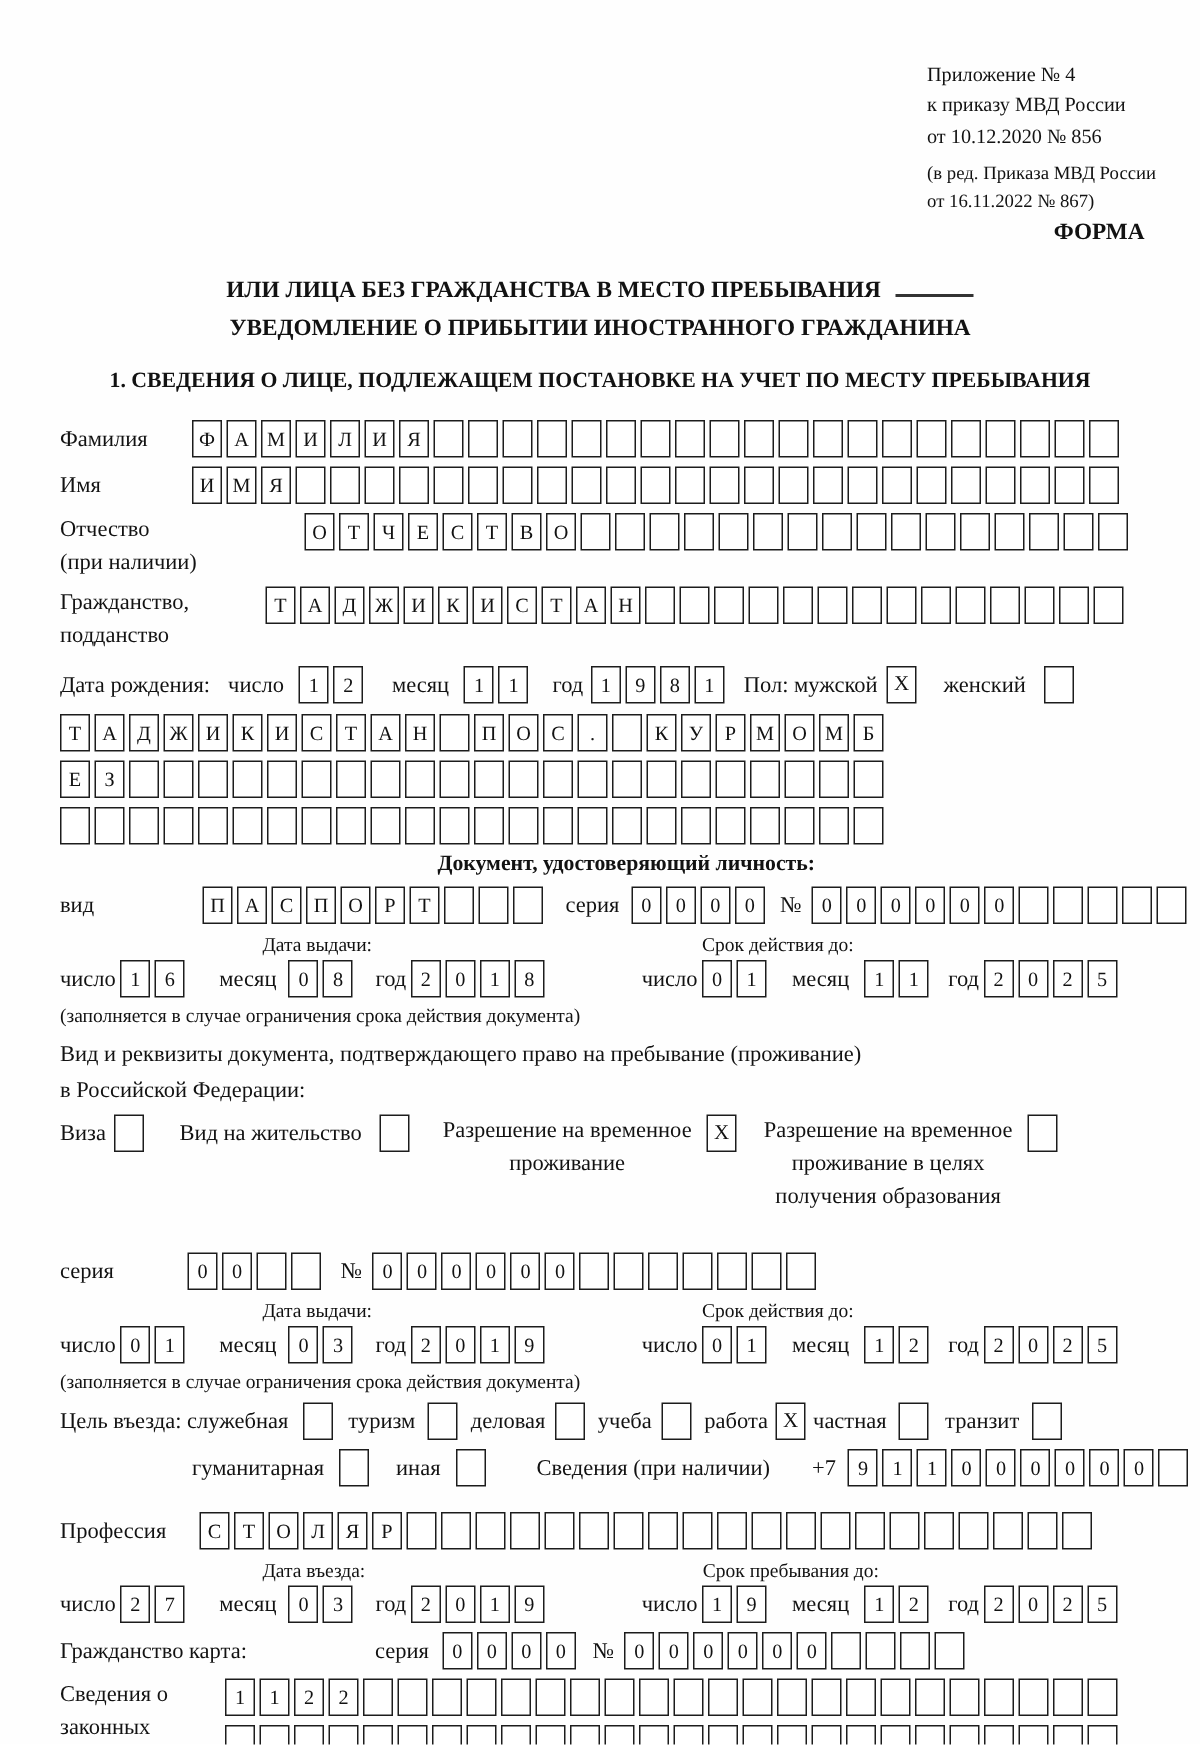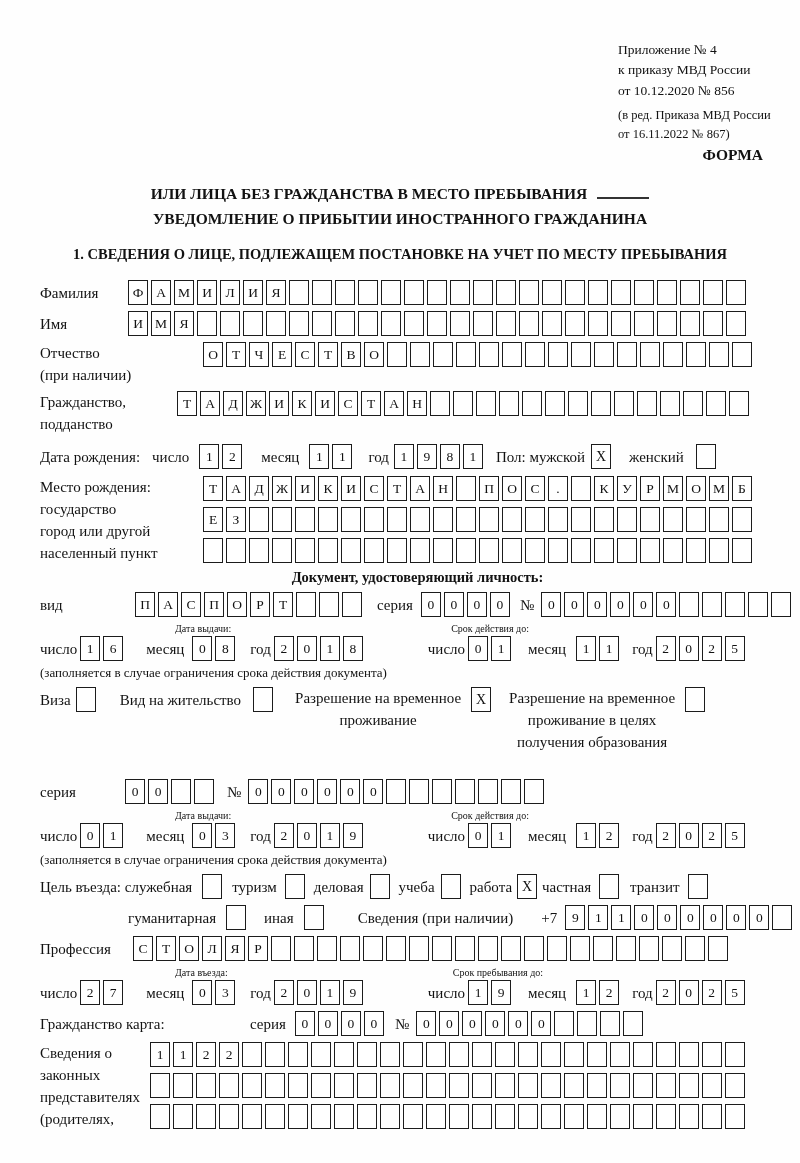--- a/index.html
+++ b/index.html
@@ -41,21 +41,21 @@
   }
   .cbox {
     width: 20px; height: 25px; flex: none;
     border: 1.5px solid #1c1c1c; background: #fff;
     display: inline-flex; align-items: center; justify-content: center;
     font-size: 14px;
   }
   .mb { margin-bottom: 6px; }
 
   .center-head { text-align: center; font-weight: bold; font-size: 14.5px; margin: 2px 0 6px; }
-  .dates-head { display: flex; font-size: 10px; margin: 2px 0 2px; align-items: center; }
+  .dates-head { display: flex; font-size: 13px; margin: 2px 0 2px; align-items: center; }
   .note-right { text-align: left; font-size: 13px; padding-right: 25px; margin: -2px 0 6px; }
   .para { font-size: 15px; line-height: 24px; margin: 2px 0 4px; }
 
   .permit-row { display: flex; align-items: flex-start; margin: 2px 0 26px; }
   .opt { display: flex; align-items: flex-start; }
   .optlines { text-align: center; font-size: 15px; line-height: 22px; margin-right: 10px; }
 </style>
 </head>
 <body>
 
@@ -233,26 +233,20 @@
           <span class="cell">8</span>
           <span class="cell">1</span>
         </span>
       <span class="lbl" style="margin:0 6px 0 10px">Пол: мужской</span>
       <span class="cbox">X</span>
       <span class="lbl" style="margin:0 12px 0 18px">женский</span>
       <span class="cbox"></span>
     </div>
 
     <div class="row" style="margin-top:6px">
-      <div class="lblcol" style="width:163px">
-        <div>Место рождения:</div>
-        <div>государство</div>
-        <div>город или другой</div>
-        <div>населенный пункт</div>
-      </div>
       <div>
         <div class="cellrow mb">
             <span class="cell">Т</span>
             <span class="cell">А</span>
             <span class="cell">Д</span>
             <span class="cell">Ж</span>
             <span class="cell">И</span>
             <span class="cell">К</span>
             <span class="cell">И</span>
             <span class="cell">С</span>
@@ -404,20 +398,24 @@
       <span class="cellrow">
           <span class="cell">2</span>
           <span class="cell">0</span>
           <span class="cell">2</span>
           <span class="cell">5</span>
         </span>
     </div>
 
     <div class="note-right">(заполняется в случае ограничения срока действия документа)</div>
 
+    <div class="para">
+      <div>Вид и реквизиты документа, подтверждающего право на пребывание (проживание)</div>
+      <div>в Российской Федерации:</div>
+    </div>
 
     <div class="permit-row">
       <span class="lbl" style="margin-right:5px">Виза</span>
       <span class="cbox"></span>
       <span class="lbl" style="margin:0 12px 0 24px">Вид на жительство</span>
       <span class="cbox"></span>
       <div class="opt" style="margin-left:22px">
         <div class="optlines">
           <div>Разрешение на временное</div>
           <div>проживание</div>
@@ -515,21 +513,21 @@
       <span class="cbox"></span>
       <span class="lbl" style="margin:0 5px 0 9px">работа</span>
       <span class="cbox">X</span>
       <span class="lbl" style="margin:0 8px 0 5px">частная</span>
       <span class="cbox"></span>
       <span class="lbl" style="margin:0 9px 0 11px">транзит</span>
       <span class="cbox"></span>
     </div>
 
     <div class="row">
-      <span class="lbl" style="margin:0 10px 0 88px">гуманитарная</span>
+      <span class="lbl" style="margin:0 10px 11px 88px">гуманитарная</span>
       <span class="cbox"></span>
       <span class="lbl" style="margin:0 10px 0 18px">иная</span>
       <span class="cbox"></span>
       <span class="lbl" style="margin:0 0 0 34px">Сведения (при наличии)</span>
       <span class="lbl" style="margin:0 8px 0 28px">+7</span>
       <span class="cellrow">
           <span class="cell">9</span>
           <span class="cell">1</span>
           <span class="cell">1</span>
           <span class="cell">0</span>

